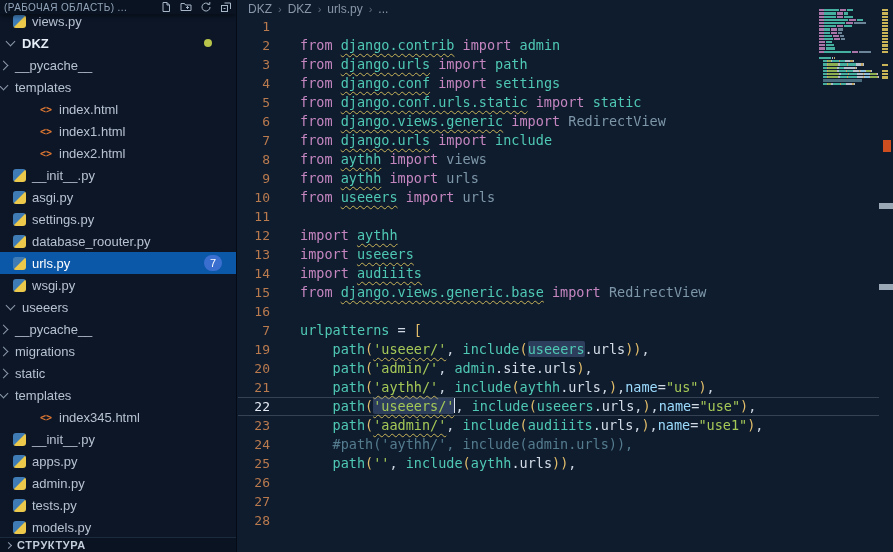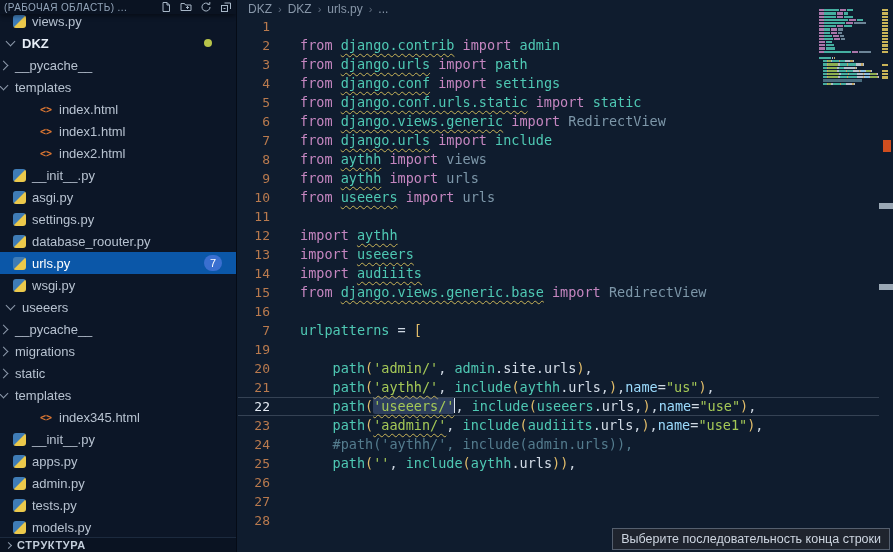--- a/index.html
+++ b/index.html
@@ -280,20 +280,21 @@
         <div class="codeline">
           <span class="lnum">16</span>
           <span class="ltext"></span>
         </div>
         <div class="codeline">
           <span class="lnum">7</span>
           <span class="ltext"><span class="tk-id">urlpatterns</span><span> </span><span class="tk-pun">=</span><span> </span><span class="tk-br">[</span></span>
         </div>
         <div class="codeline">
           <span class="lnum">19</span>
+          <span class="ltext"><span>    </span><span class="tk-id">path</span><span class="tk-br">(</span><span class="tk-str sq">'useeer/'</span><span class="tk-pun">, </span><span class="tk-id">include</span><span class="tk-br">(</span><span class="tk-id hl">useeers</span><span class="tk-prop">.urls</span><span class="tk-br">))</span><span class="tk-pun">,</span></span>
         </div>
         <div class="codeline">
           <span class="lnum">20</span>
           <span class="ltext"><span>    </span><span class="tk-id">path</span><span class="tk-br">(</span><span class="tk-str">'admin/'</span><span class="tk-pun">, </span><span class="tk-id">admin</span><span class="tk-prop">.site.urls</span><span class="tk-br">)</span><span class="tk-pun">,</span></span>
         </div>
         <div class="codeline">
           <span class="lnum">21</span>
           <span class="ltext"><span>    </span><span class="tk-id">path</span><span class="tk-br">(</span><span class="tk-str sq">'aythh/'</span><span class="tk-pun">, </span><span class="tk-id">include</span><span class="tk-br">(</span><span class="tk-id">aythh</span><span class="tk-prop">.urls</span><span class="tk-pun">,</span><span class="tk-br">)</span><span class="tk-pun">,</span><span class="tk-name">name</span><span class="tk-pun">=</span><span class="tk-str">"us"</span><span class="tk-br">)</span><span class="tk-pun">,</span></span>
         </div>
         <div class="codeline cur">
@@ -569,16 +570,15 @@
         <div class="mark" style="top: 47.6px; height: 2.2px; width: 6px; right: 5px; background: rgb(201, 180, 88);"></div>
         <div class="mark" style="top: 50.8px; height: 2.2px; width: 6px; right: 5px; background: rgb(201, 180, 88);"></div>
         <div class="mark" style="top: 63.6px; height: 2.2px; width: 6px; right: 5px; background: rgb(201, 180, 88);"></div>
         <div class="mark" style="top: 70px; height: 2.2px; width: 6px; right: 5px; background: rgb(201, 180, 88);"></div>
         <div class="mark" style="top: 73.2px; height: 2.2px; width: 6px; right: 5px; background: rgb(201, 180, 88);"></div>
         <div class="mark" style="top: 76.4px; height: 2.2px; width: 6px; right: 5px; background: rgb(201, 180, 88);"></div>
         <div class="mark" style="top: 140px; height: 12px; width: 8px; right: 2px; background: rgb(207, 78, 31);"></div>
         <div class="mark" style="top: 203px; height: 6px; width: 14px; right: 0px; background: rgb(154, 168, 181);"></div>
         <div class="mark" style="top: 284px; height: 6px; width: 14px; right: 0px; background: rgb(154, 168, 181);"></div>
       </div>
-    <div class="tooltip">Выберите последовательность конца строки</div>
   </main>
 
 </div>
 
 </body></html>

